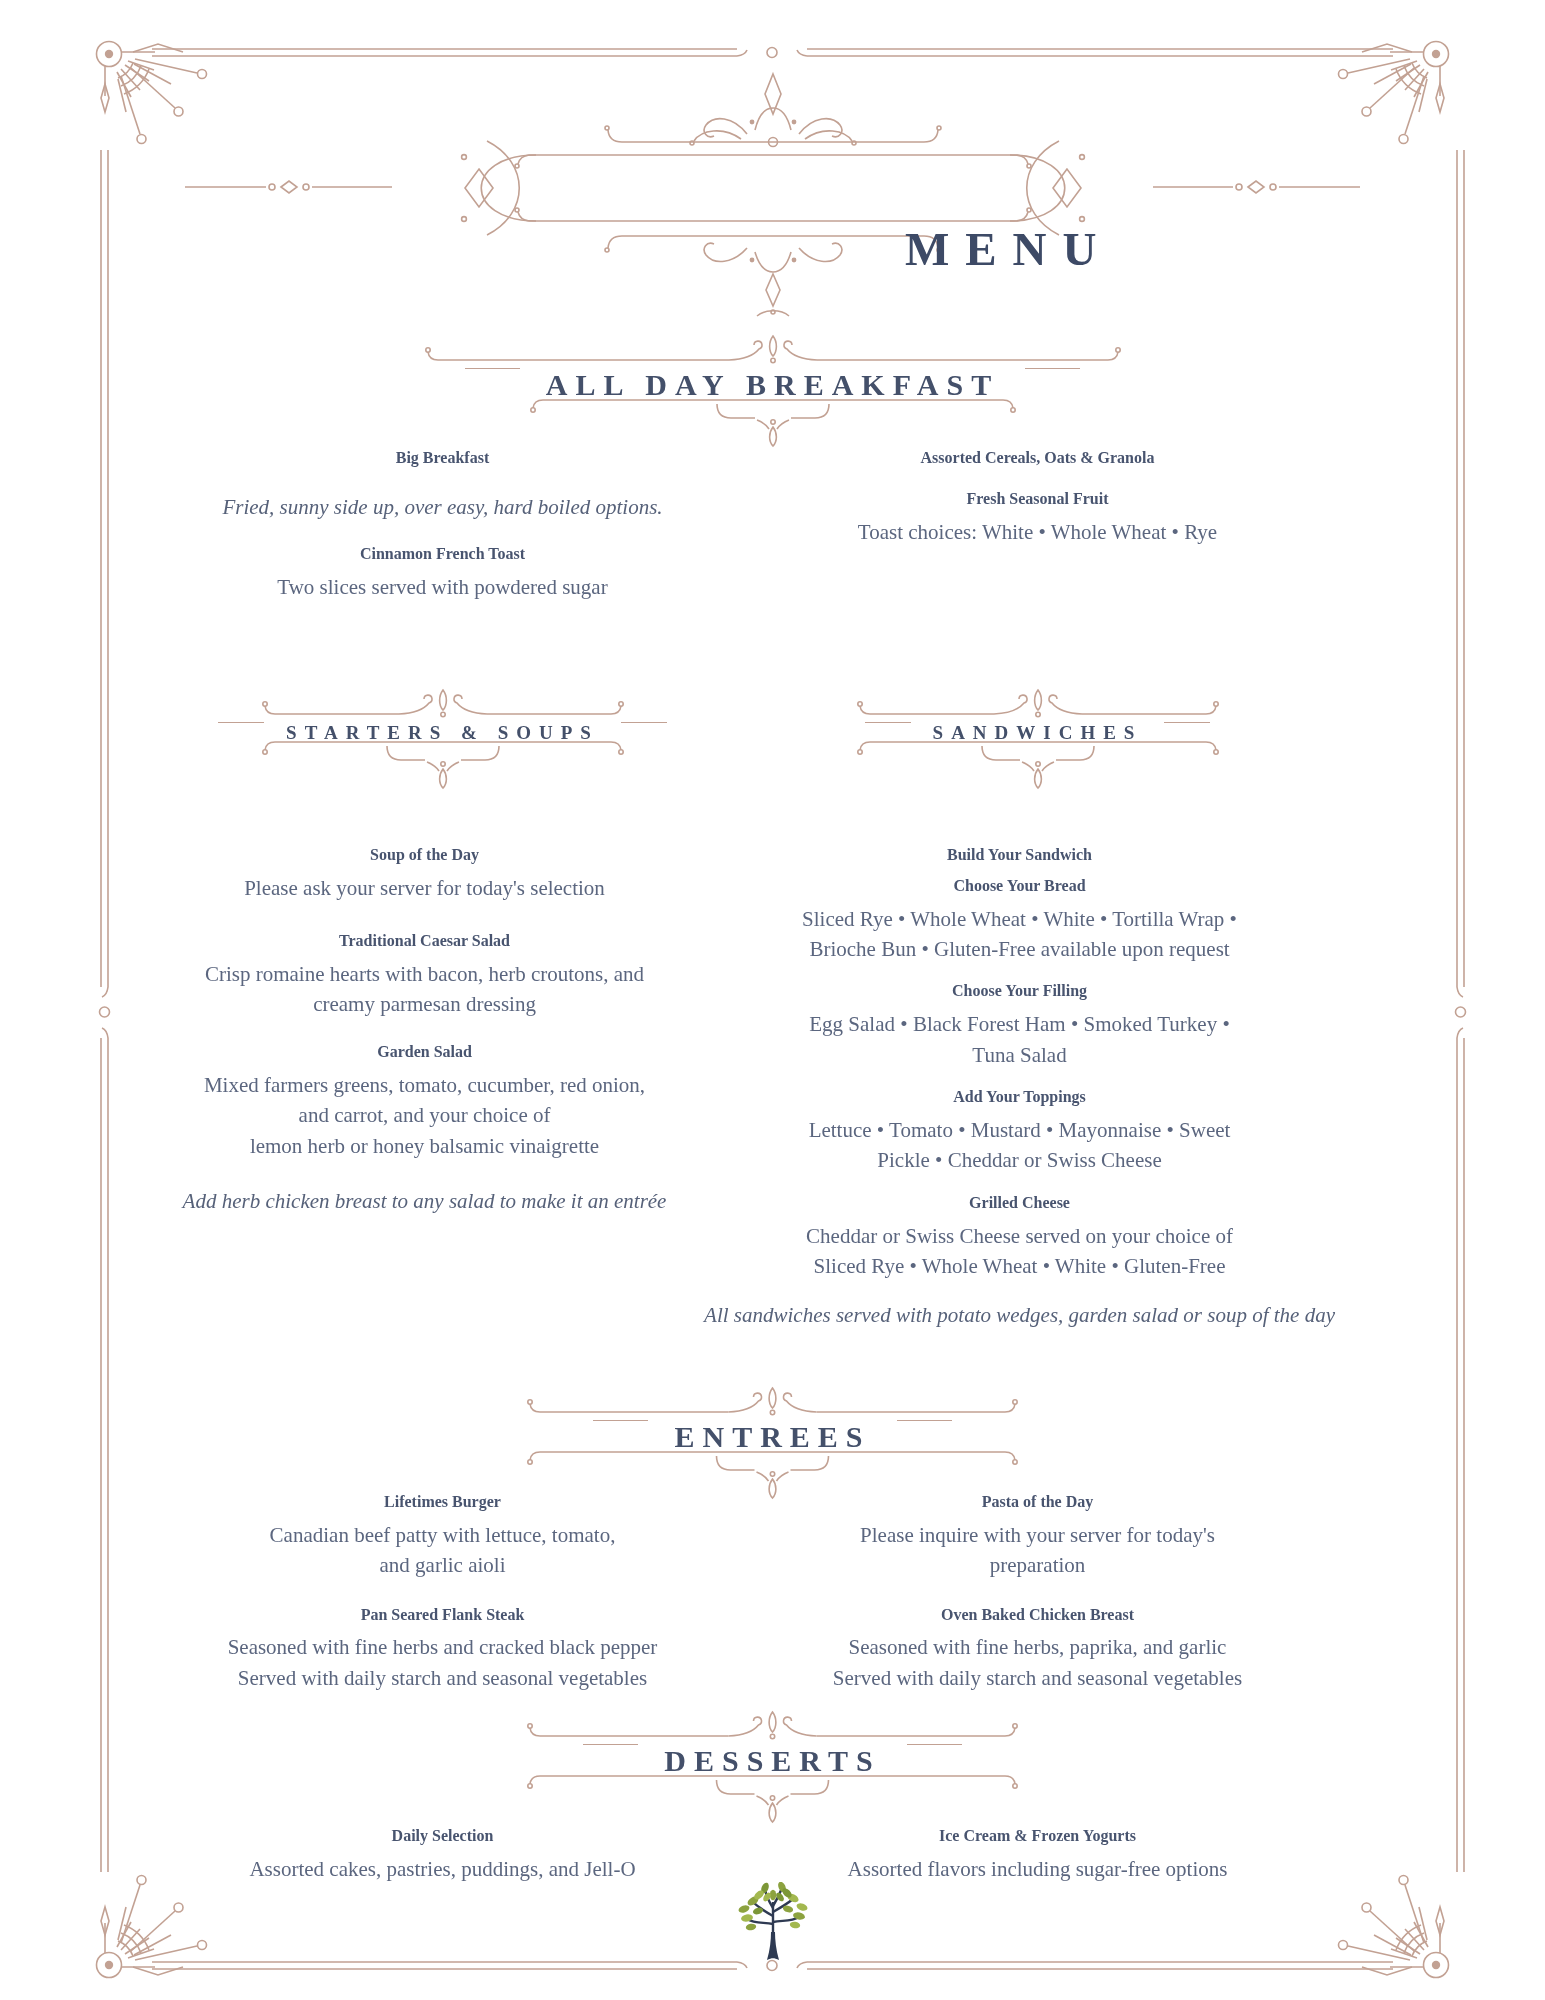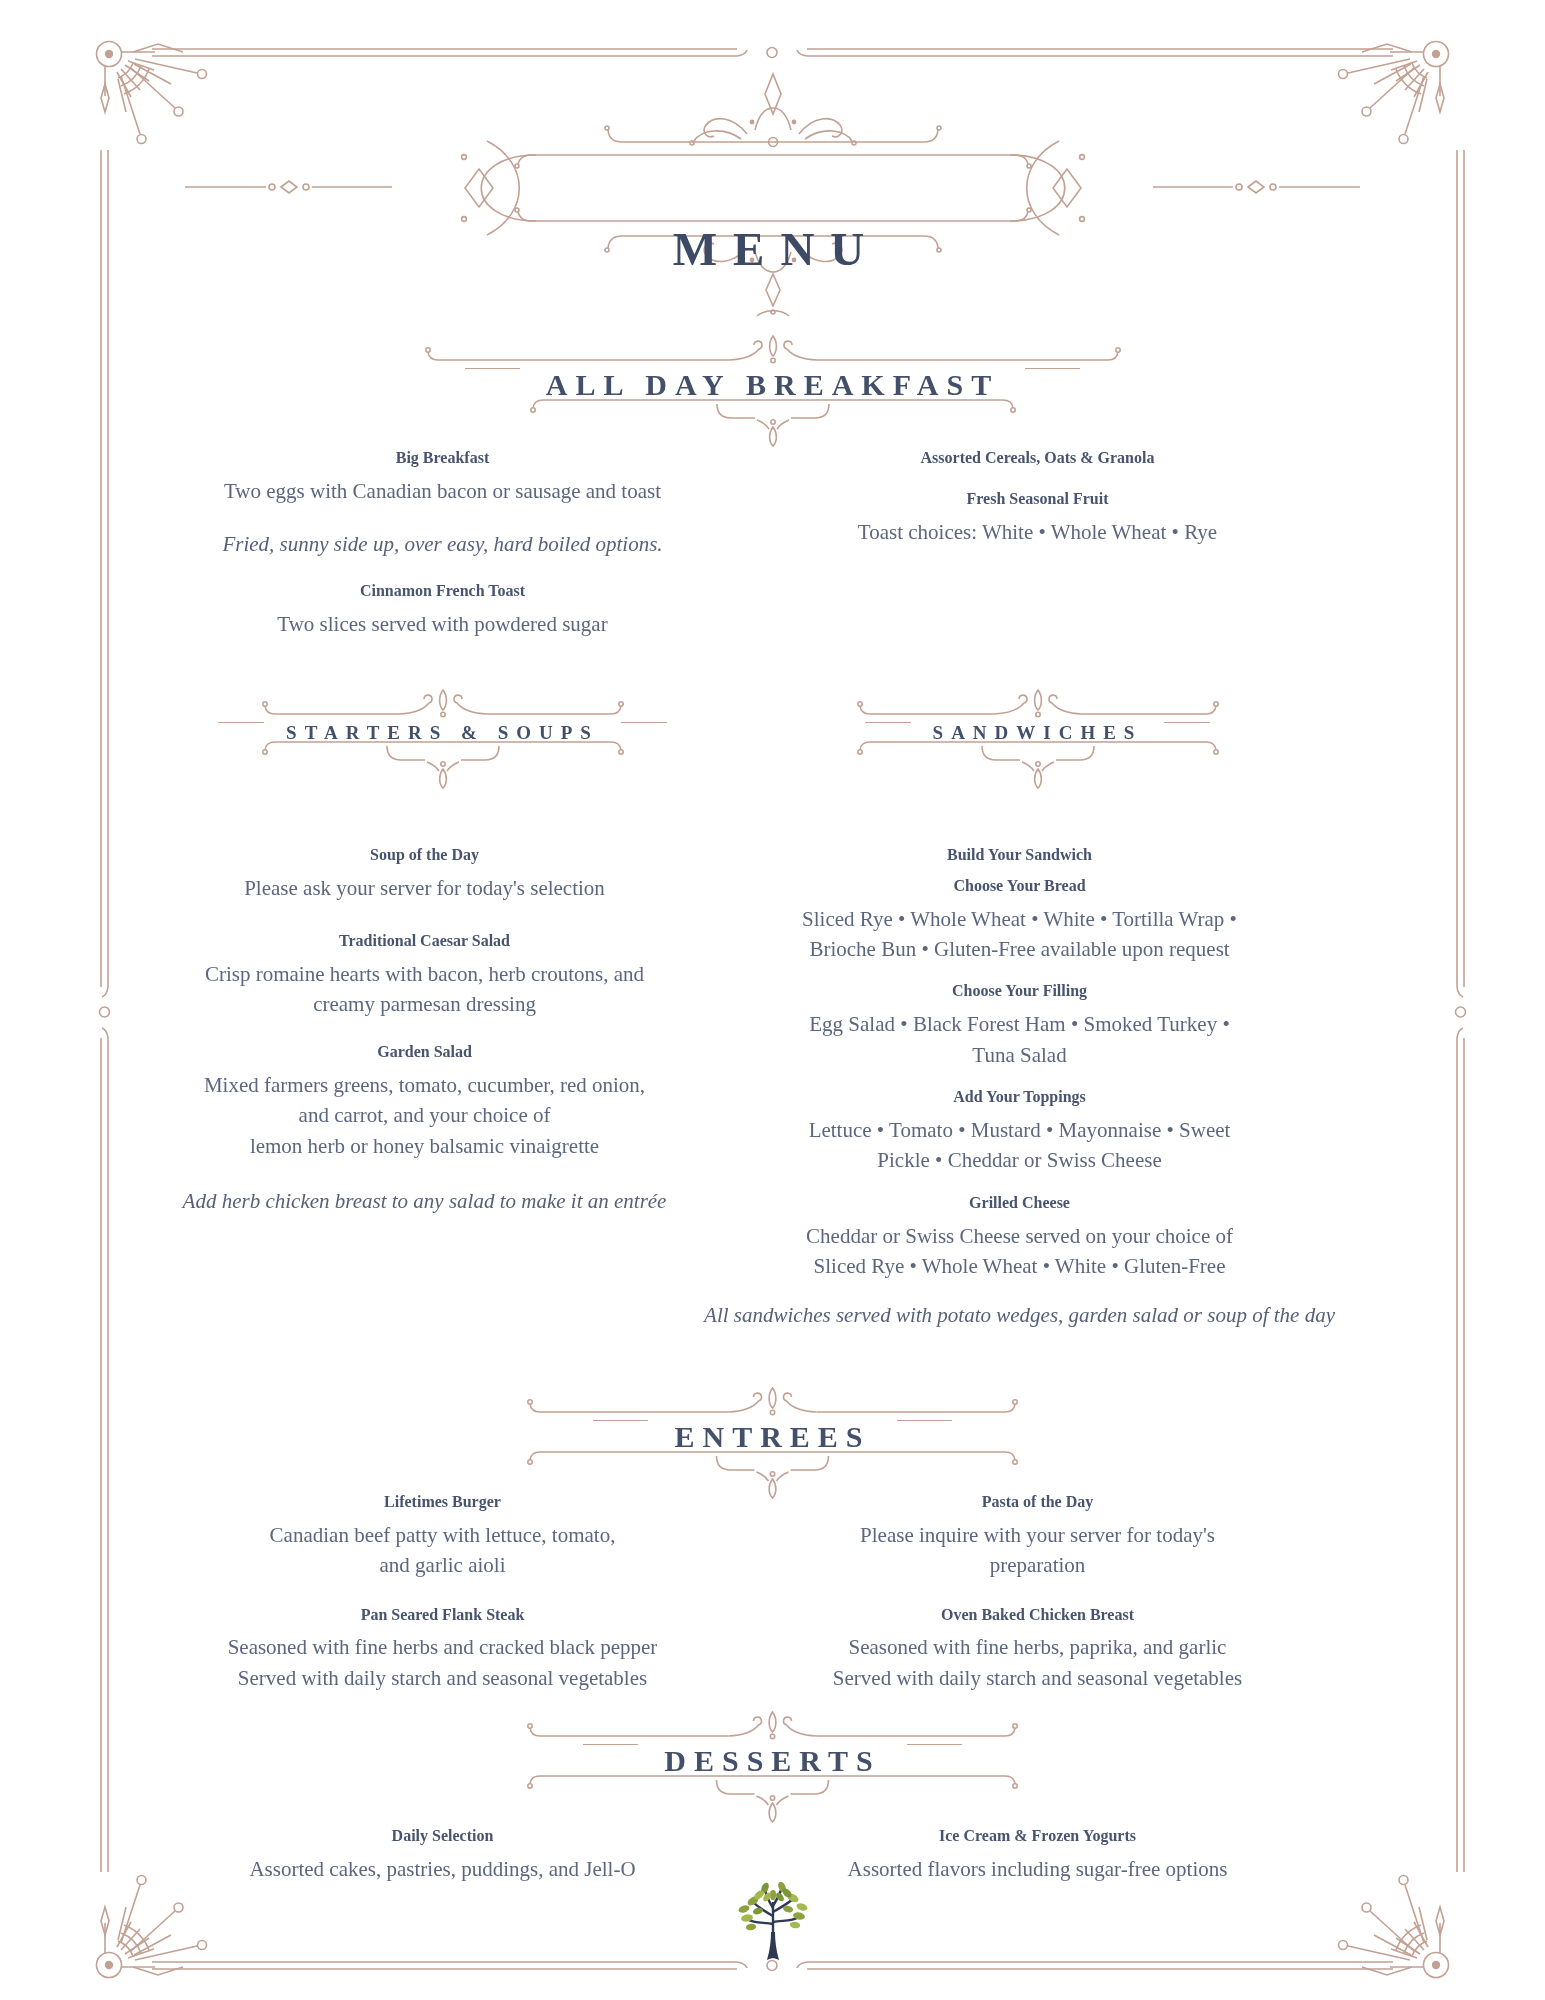--- a/index.html
+++ b/index.html
@@ -1,20 +1,20 @@
 <!DOCTYPE html>
 <html><head>
 <meta charset="utf-8">
 <style>
   html,body{margin:0;padding:0;background:#fff;}
   .page{position:relative;width:1545px;height:2000px;margin:0 auto;background:#ffffff;overflow:hidden;
         font-family:"Liberation Serif","DejaVu Serif",serif;color:#5b667f;}
   .frame{position:absolute;left:0;top:0;width:1545px;height:2000px;pointer-events:none;}
   .crest{position:absolute;top:62px;left:50%;transform:translateX(-50%);}
-  .menu-title{position:absolute;top:160px;left:0;width:100%;text-align:center;
+  .menu-title{position:absolute;top:160px;left:0;width:100%;text-align:right;
         font-size:47px;font-weight:bold;letter-spacing:16px;padding-left:8px;box-sizing:border-box;color:#3d4a66;}
   .abs{position:absolute;left:0;width:100%;}
   .hdr{display:flex;flex-direction:column;align-items:center;}
   .title-row{display:flex;justify-content:center;margin:4px 0 2px 0;}
   h2{margin:0;font-size:30px;font-weight:bold;letter-spacing:8px;color:#44506a;white-space:nowrap;}
   .col-h h2{font-size:19px;}
   .dash{display:inline-block;width:55px;border-top:1.7px solid #c2a193;margin:0 26px;}
   .col-h .dash{width:46px;margin:0 22px;}
   .orn{line-height:0;}
   .orn.mt{margin-top:-8px;}
@@ -190,21 +190,20 @@
       <path d="M245,31 C 249.5,37 249.5,45 245,50 C 240.5,45 240.5,37 245,31 Z"></path>
     </g>
         </svg></div>
   </div>
 
   <div class="abs" style="top:448px">
     <div class="cols">
       <div class="colc">
         <div class="item">
           <div class="name">Big Breakfast</div>
-          <div class="desc">Two eggs with Canadian bacon or sausage and toast</div>
         </div>
         <div class="note gap26">Fried, sunny side up, over easy, hard boiled options.</div>
         <div class="item gap24">
           <div class="name">Cinnamon French Toast</div>
           <div class="desc">Two slices served with powdered sugar</div>
         </div>
       </div>
       <div class="colc">
         <div class="item">
           <div class="name">Assorted Cereals, Oats &amp; Granola</div>

